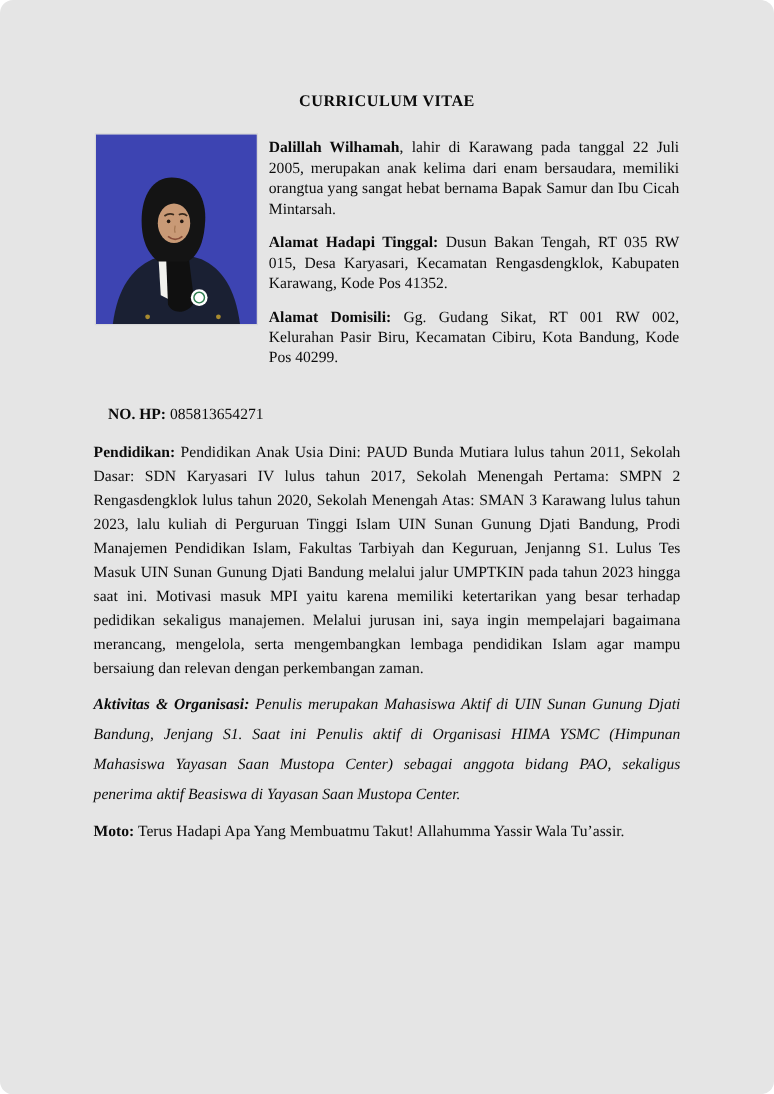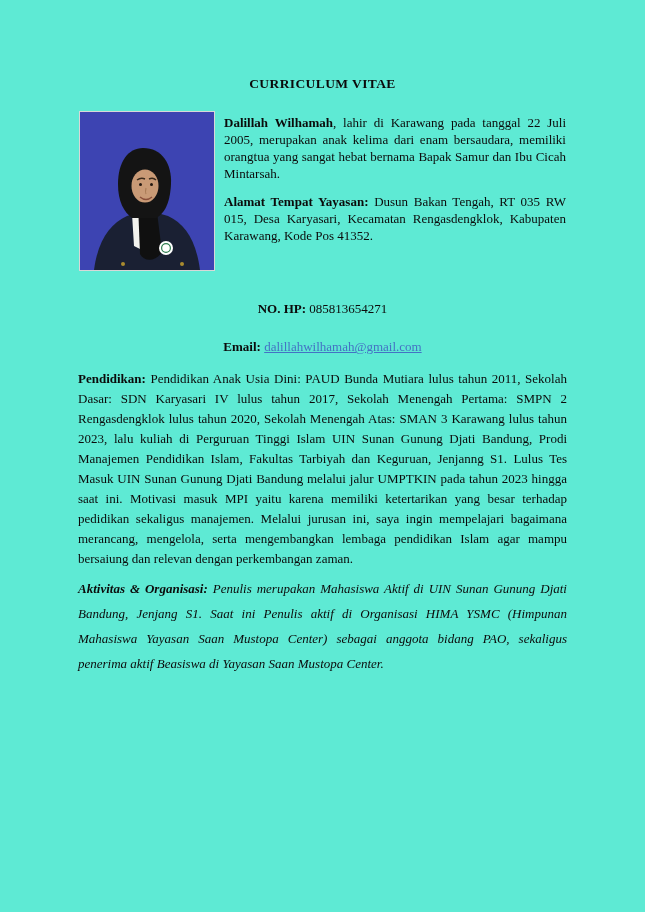--- a/index.html
+++ b/index.html
@@ -1,25 +1,26 @@
 <!DOCTYPE html>
 <html><head>
 <meta charset="utf-8">
 <style>
   html, body { margin: 0; padding: 0; background: #ffffff; }
   .page {
     position: relative;
     width: 645px;
     height: 912px;
-    background: #5eead4;
+    background: #e5e5e5;
     font-family: "Liberation Serif", "DejaVu Serif", serif;
     font-size: 13px;
     line-height: 17px;
     color: #0b0b0b;
     overflow: hidden;
+    border-radius: 11px;
   }
   .content {
     position: absolute;
     left: 78px;
     top: 0;
     width: 489px;
   }
   .doc-title {
     margin: 76px 0 0 0;
     text-align: center;
@@ -43,21 +44,21 @@
   }
   .photo-frame svg { display: block; width: 134px; height: 158px; }
   .intro-col {
     flex: 1 1 auto;
     margin-left: 10px;
     padding-top: 2px;
     text-align: justify;
   }
   .intro-col p { margin: 0 1px 11px 0; }
   .intro-col p:last-child { margin-bottom: 0; }
-  p.line { margin: 0; text-align: center; }
+  p.line { margin: 12px; }
   .phone-line { margin-top: 30px !important; }
   .email-line { margin-top: 21px !important; }
   a.email-link { color: #4472C4; text-decoration: underline; cursor: pointer; }
   .para-wide {
     margin: 0;
     text-align: justify;
     line-height: 20px;
   }
   .pendidikan-para { margin-top: 14px !important; }
   .aktivitas-para { margin-top: 7px !important; line-height: 25px; font-style: italic; }
@@ -99,27 +100,28 @@
           <circle cx="86" cy="136" r="7" fill="#ffffff"></circle>
           <circle cx="86" cy="136" r="4.4" fill="#ffffff" stroke="#2e7d4f" stroke-width="1.2"></circle>
 
           <circle cx="43" cy="152" r="2" fill="#a98b2f"></circle>
           <circle cx="102" cy="152" r="2" fill="#a98b2f"></circle>
         </svg>
       </div>
 
       <div class="intro-col">
         <p><strong>Dalillah Wilhamah</strong><span>, lahir di Karawang pada tanggal 22 Juli 2005, merupakan anak kelima dari enam bersaudara, memiliki orangtua yang sangat hebat bernama Bapak Samur dan Ibu Cicah Mintarsah.</span></p>
-        <p><strong>Alamat Tempat Yayasan:</strong><span> Dusun Bakan Tengah, RT 035 RW 015, Desa Karyasari, Kecamatan Rengasdengklok, Kabupaten Karawang, Kode Pos 41352.</span></p>
+        <p><strong>Alamat Hadapi Tinggal:</strong><span> Dusun Bakan Tengah, RT 035 RW 015, Desa Karyasari, Kecamatan Rengasdengklok, Kabupaten Karawang, Kode Pos 41352.</span></p>
+        <p><strong>Alamat Domisili:</strong><span> Gg. Gudang Sikat, RT 001 RW 002, Kelurahan Pasir Biru, Kecamatan Cibiru, Kota Bandung, Kode Pos 40299.</span></p>
       </div>
     </div>
 
     <p class="line phone-line"><strong>NO. HP:</strong><span> 085813654271</span></p>
 
-    <p class="line email-line"><strong>Email:</strong> <a class="email-link">dalillahwilhamah@gmail.com</a></p>
 
     <p class="para-wide pendidikan-para"><strong>Pendidikan:</strong><span> Pendidikan Anak Usia Dini: PAUD Bunda Mutiara lulus tahun 2011, Sekolah Dasar: SDN Karyasari IV lulus tahun 2017, Sekolah Menengah Pertama: SMPN 2 Rengasdengklok lulus tahun 2020, Sekolah Menengah Atas: SMAN 3 Karawang lulus tahun 2023, lalu kuliah di Perguruan Tinggi Islam UIN Sunan Gunung Djati Bandung, Prodi Manajemen Pendidikan Islam,  Fakultas Tarbiyah dan Keguruan, Jenjanng S1. Lulus Tes Masuk  UIN Sunan Gunung Djati Bandung melalui jalur UMPTKIN pada tahun 2023 hingga saat ini. Motivasi masuk MPI yaitu karena memiliki ketertarikan yang besar terhadap pedidikan sekaligus manajemen. Melalui jurusan ini,  saya ingin mempelajari bagaimana merancang, mengelola, serta mengembangkan lembaga pendidikan Islam agar mampu bersaiung dan relevan dengan perkembangan zaman.</span></p>
 
     <p class="para-wide aktivitas-para"><strong>Aktivitas &amp; Organisasi:</strong><span> Penulis merupakan Mahasiswa Aktif di UIN Sunan Gunung Djati Bandung, Jenjang S1. Saat ini Penulis aktif di Organisasi HIMA YSMC (Himpunan Mahasiswa Yayasan Saan Mustopa Center) sebagai anggota bidang PAO, sekaligus penerima aktif Beasiswa di Yayasan Saan Mustopa Center.</span></p>
 
+    <p class="para-wide moto-line"><strong>Moto:</strong> <span> Terus Hadapi Apa Yang Membuatmu Takut! Allahumma Yassir Wala Tu’assir.</span></p>
 
   </div>
 </div>
 
 </body></html>

